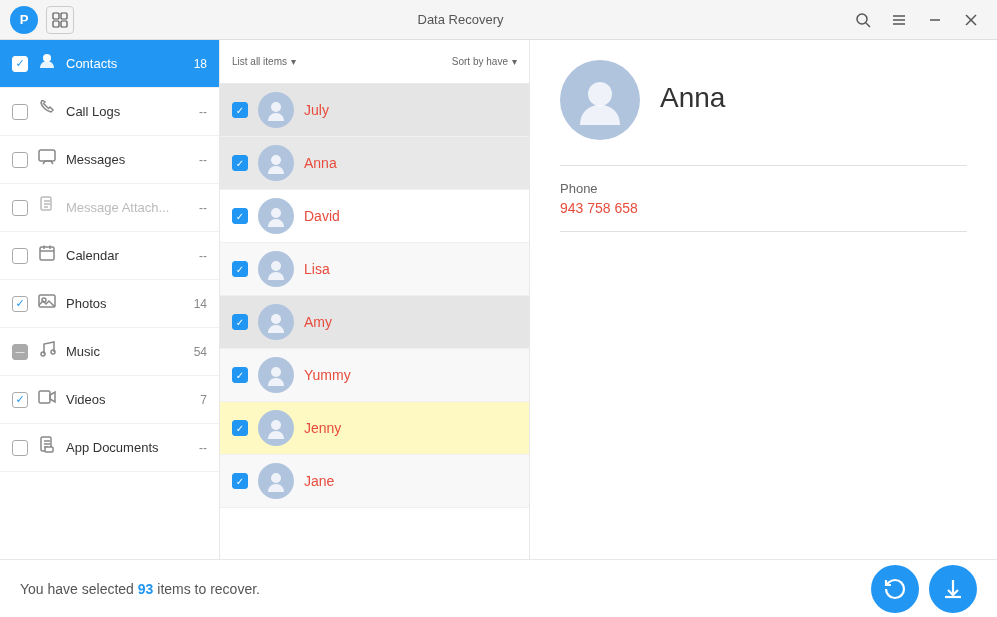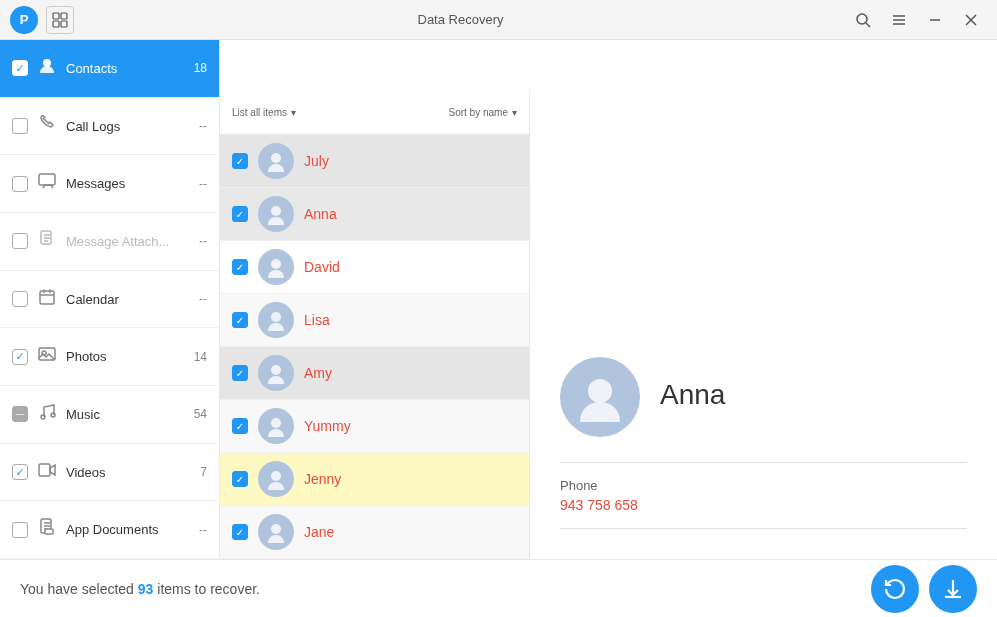--- a/index.html
+++ b/index.html
@@ -43,21 +43,21 @@
       background: #fff;
       border-right: 1px solid #e8e8e8;
       display: flex;
       flex-direction: column;
       overflow-y: auto;
       flex-shrink: 0;
     }
     .sidebar-item {
       display: flex;
       align-items: center;
-      padding: 18px 12px;
+      padding: 4px 12px;
       cursor: pointer;
       gap: 10px;
       border-bottom: 1px solid #f0f0f0;
       min-height: 48px;
     }
     .sidebar-item.active { background: #2196f3; color: white; }
     .sidebar-item .checkbox {
       width: 16px; height: 16px; border: 1.5px solid #aaa; border-radius: 3px;
       display: flex; align-items: center; justify-content: center; flex-shrink: 0;
     }
@@ -69,21 +69,21 @@
     .sidebar-item .checkbox.partial { background: #aaa; border-color: #aaa; }
     .sidebar-item .checkbox.partial::after { content: '—'; font-size: 9px; color: white; }
     .sidebar-icon { font-size: 18px; color: #888; flex-shrink: 0; }
     .sidebar-item.active .sidebar-icon { color: white; }
     .sidebar-label { flex: 1; font-size: 13px; color: #333; }
     .sidebar-item.active .sidebar-label { color: white; }
     .sidebar-count { font-size: 12px; color: #888; }
     .sidebar-item.active .sidebar-count { color: white; }
 
     
-    .content { display: flex; flex: 1; overflow: hidden; align-items: flex-end; }
+    .content { display: flex; flex: 1; overflow: hidden; }
 
     
     .list-panel {
       width: 310px;
       border-right: 1px solid #e8e8e8;
       display: flex;
       flex-direction: column;
       flex-shrink: 0;
     }
     .list-toolbar {
@@ -326,21 +326,21 @@
 
   <div class="content">
 
     <div class="list-panel">
       <div class="list-toolbar">
         <div class="list-toolbar-left">
           <span>List all items</span>
           <span>▾</span>
         </div>
         <div class="list-toolbar-right">
-          <span>Sort by name</span>
+          <span>Sort by have</span>
           <span>▾</span>
         </div>
       </div>
 
       <div class="list-items">
 
 
         <div class="list-item" style="background:#e5e5e5">
           <div class="item-checkbox checked"></div>
           <div class="item-avatar">

